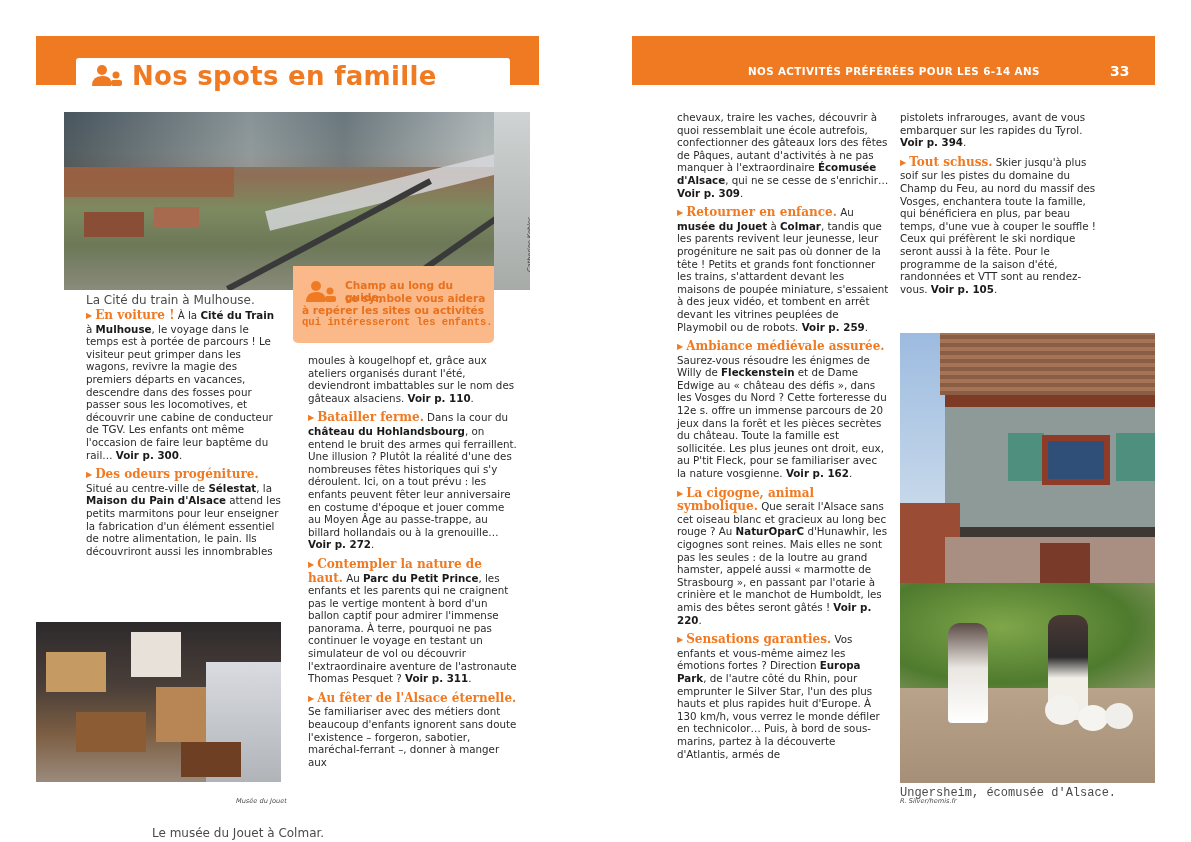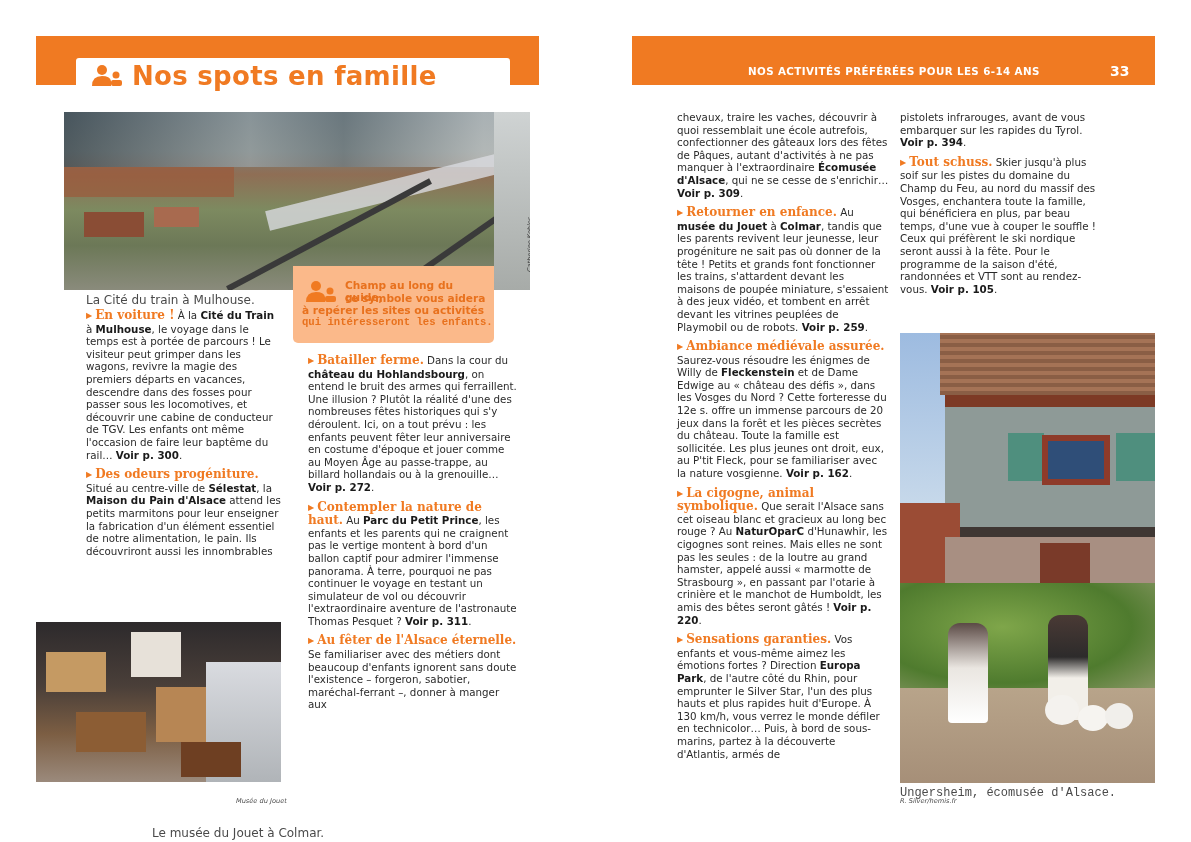--- a/index.html
+++ b/index.html
@@ -77,20 +77,23 @@
   <div style="position:absolute;left:120px;top:65px;width:60px;height:55px;background:#b78654;"></div>
   <div style="position:absolute;left:40px;top:90px;width:70px;height:40px;background:#8c5d34;"></div>
   <div style="position:absolute;left:170px;top:40px;width:75px;height:120px;background:linear-gradient(180deg,#d9dbe0,#b0b4b8);"></div>
   <div style="position:absolute;left:145px;top:120px;width:60px;height:35px;background:#6e3f22;"></div>
 </div>
 <div class="caption" style="left:152px;top:787px;margin-top:39px;">Le musée du Jouet à Colmar.</div>
 <div class="credit" style="left:236px;top:797px;">Musée du Jouet</div>
 
 <div class="col" style="left:308px;top:354px;width:210px;">
   <p>
+    <span>moules à kougelhopf et, grâce aux ateliers organisés durant l'été, deviendront imbattables sur le nom des gâteaux alsaciens. </span><b>Voir p. 110</b><span>.</span>
+  </p>
+  <p>
     <span class="tri">▶</span><span class="hd">Batailler ferme.</span><span> Dans la cour du </span><b>château du Hohlandsbourg</b><span>, on entend le bruit des armes qui ferraillent. Une illusion ? Plutôt la réalité d'une des nombreuses fêtes historiques qui s'y déroulent. Ici, on a tout prévu : les enfants peuvent fêter leur anniversaire en costume d'époque et jouer comme au Moyen Âge au passe-trappe, au billard hollandais ou à la grenouille… </span><b>Voir p. 272</b><span>.</span>
   </p>
   <p>
     <span class="tri">▶</span><span class="hd">Contempler la nature de haut.</span><span> Au </span><b>Parc du Petit Prince</b><span>, les enfants et les parents qui ne craignent pas le vertige montent à bord d'un ballon captif pour admirer l'immense panorama. À terre, pourquoi ne pas continuer le voyage en testant un simulateur de vol ou découvrir l'extraordinaire aventure de l'astronaute Thomas Pesquet ? </span><b>Voir p. 311</b><span>.</span>
   </p>
   <p>
     <span class="tri">▶</span><span class="hd">Au fêter de l'Alsace éternelle.</span><span> Se familiariser avec des métiers dont beaucoup d'enfants ignorent sans doute l'existence – forgeron, sabotier, maréchal-ferrant –, donner à manger aux</span>
   </p>
 </div>
 

